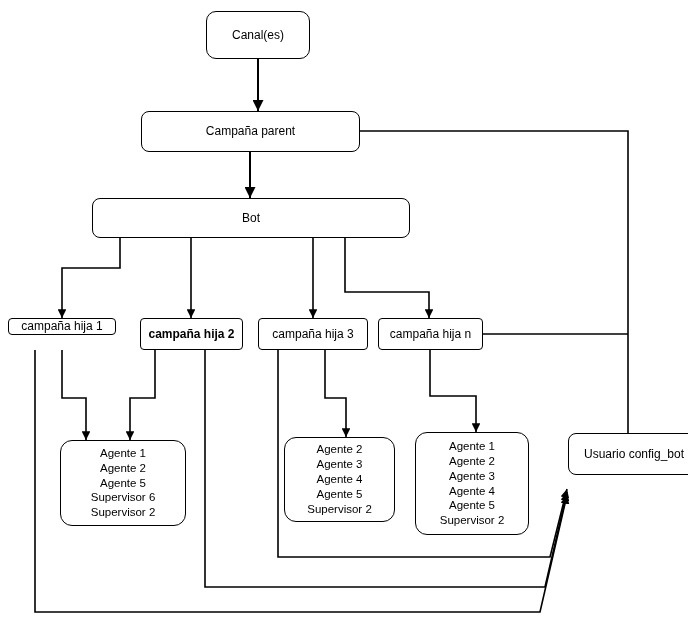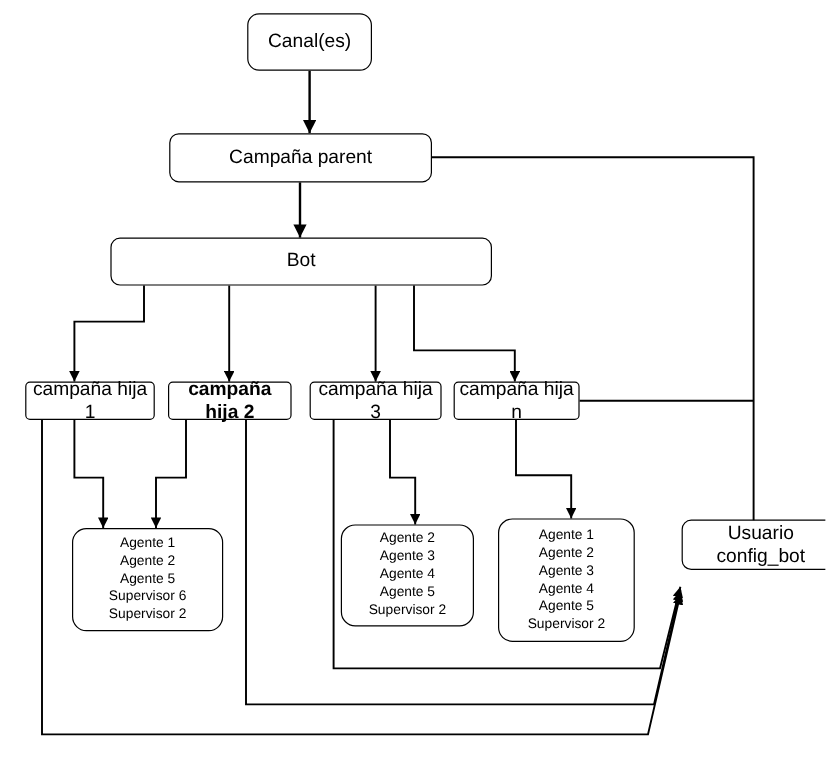--- a/index.html
+++ b/index.html
@@ -1,29 +1,29 @@
 <!DOCTYPE html>
 <html><head>
 <meta charset="utf-8">
 <style>
   html,body{margin:0;padding:0;background:#ffffff;}
   .stage{position:relative;width:688px;height:641px;background:#ffffff;font-family:"Liberation Sans",sans-serif;color:#000;overflow:hidden;}
   svg.edges{position:absolute;left:0;top:0;}
   .node{position:absolute;background:#fff;border:1.6px solid #000;box-sizing:border-box;
         display:flex;align-items:center;justify-content:center;text-align:center;
-        font-size:16px;line-height:1.2;}
+        font-size:12px;line-height:1.2;}
   .r10{border-radius:10px;}
   .r8{border-radius:8px;}
   .r4{border-radius:4px;}
   .r12{border-radius:12px;}
   .multi{flex-direction:column;font-size:11.5px;line-height:1.3;}
   #canales{left:206px;top:11px;width:104px;height:48px;}
   #parent{left:141px;top:111px;width:219px;height:41px;}
   #bot{left:92px;top:198px;width:318px;height:40px;}
-  #hija1{left:21px;top:318px;width:108px;height:32px;}
+  #hija1{left:8px;top:318px;width:108px;height:17px;}
   #hija2{left:140px;top:318px;width:103px;height:32px;font-weight:bold;}
   #hija3{left:258px;top:318px;width:110px;height:32px;}
   #hijan{left:378px;top:318px;width:105px;height:32px;text-align:center;}
   #agents1{left:60px;top:440px;width:126px;height:86px;}
   #agents2{left:284px;top:437px;width:111px;height:85px;}
   #agents3{left:415px;top:432px;width:114px;height:103px;}
   #usuario{left:568px;top:433px;width:132px;height:42px;}
   path.edge{fill:none;stroke:#000;stroke-width:1.6;}
   path.edge.main{stroke-width:2;}
 </style>

